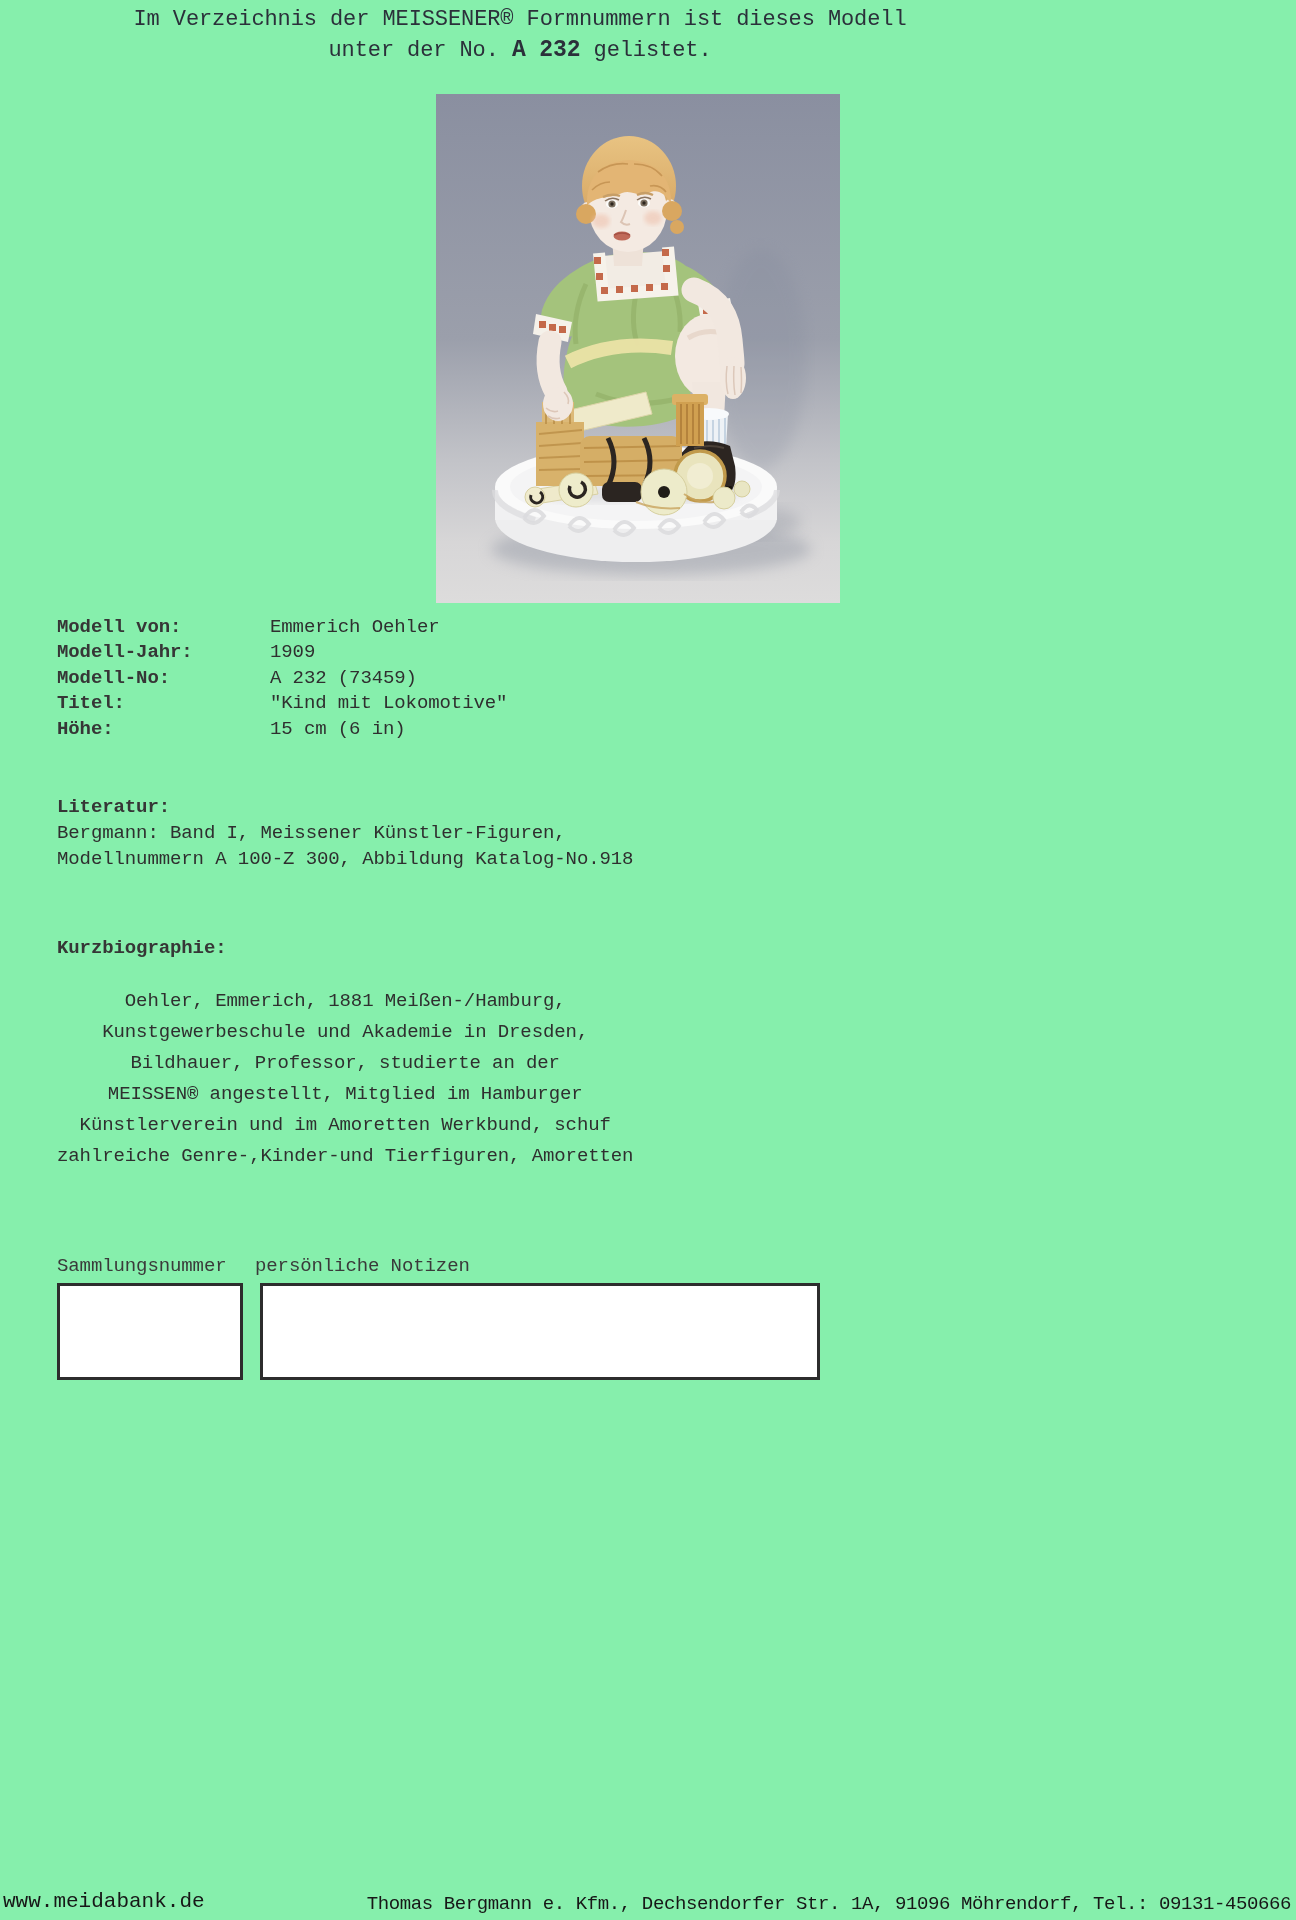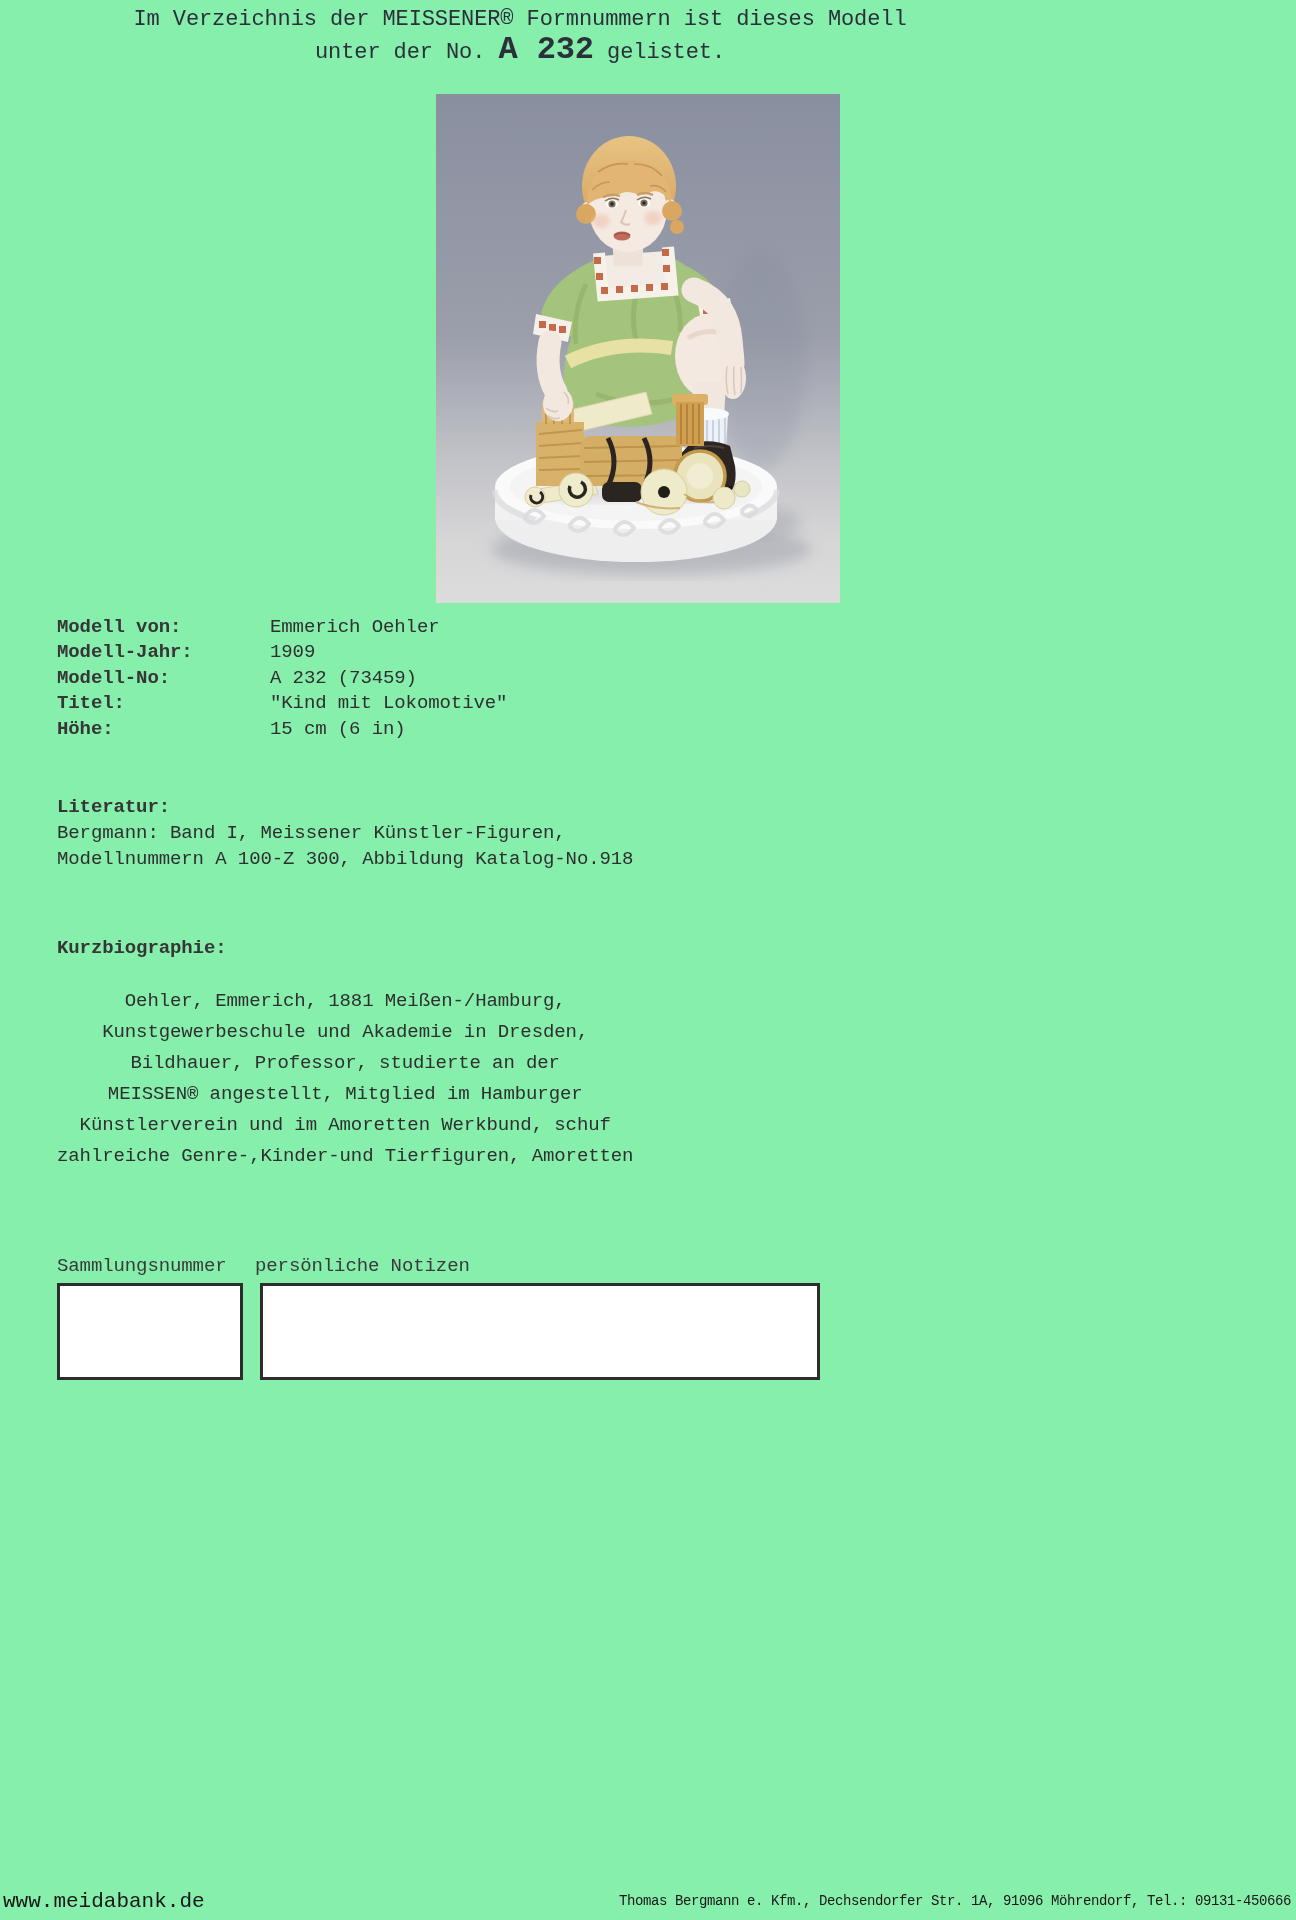--- a/index.html
+++ b/index.html
@@ -7,21 +7,21 @@
     position:relative; width:1296px; height:1920px; background:#86efac;
     font-family:Liberation Mono, monospace; color:#2f2f2f; overflow:hidden;
     -webkit-font-smoothing:antialiased;
   }
 
   
   .header {
     position:absolute; top:5px; left:0; width:1040px; text-align:center;
     font-size:22px; line-height:30px; color:#2b303a; letter-spacing:-0.1px;
   }
-  .model-no-strong { font-weight:bold; font-size:32px; }
+  .model-no-strong { font-weight:bold; font-size:23px; }
 
   
   .photo {
     position:absolute; left:436px; top:94px; width:404px; height:509px;
   }
   .photo svg { display:block; }
 
   
   .details {
     position:absolute; left:57px; top:615px;
@@ -47,21 +47,21 @@
   .note-box { position:absolute; top:1283px; border:3px solid #2d2d2d; background:#ffffff; box-sizing:border-box; }
   .note-box.collection { left:57px; width:186px; height:97px; }
   .note-box.personal   { left:260px; width:560px; height:97px; }
 
   
   .footer-website {
     position:absolute; left:3px; top:1890px; font-size:21px; color:#171717; letter-spacing:0;
     text-decoration:none;
   }
   .footer-contact {
-    position:absolute; right:5px; top:1893px; font-size:14px; color:#171717; letter-spacing:-0.4px;
+    position:absolute; right:5px; top:1893px; font-size:19px; color:#171717; letter-spacing:-0.4px;
   }
 </style>
 </head>
 <body>
 
 <div class="page">
 
   <div class="header">
     <div>Im Verzeichnis der MEISSENER® Formnummern ist dieses Modell</div>
     <div>

